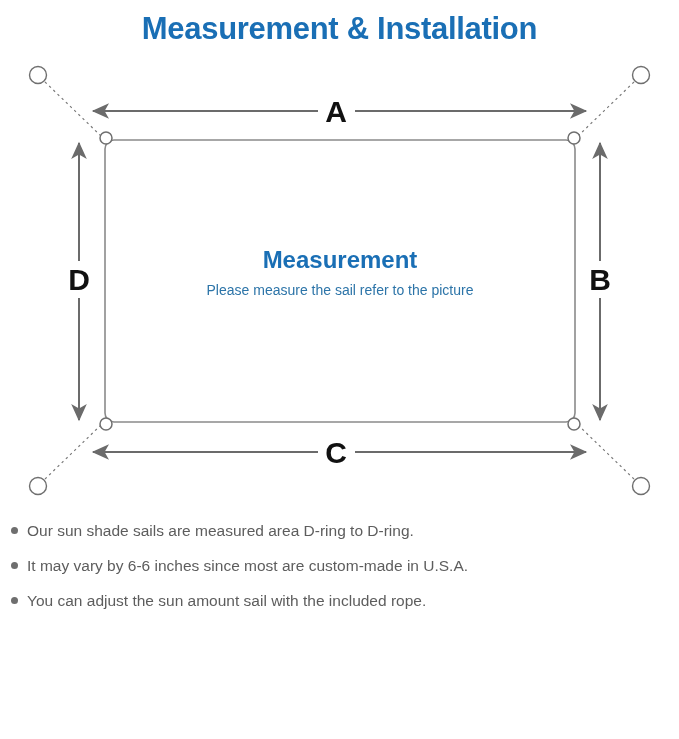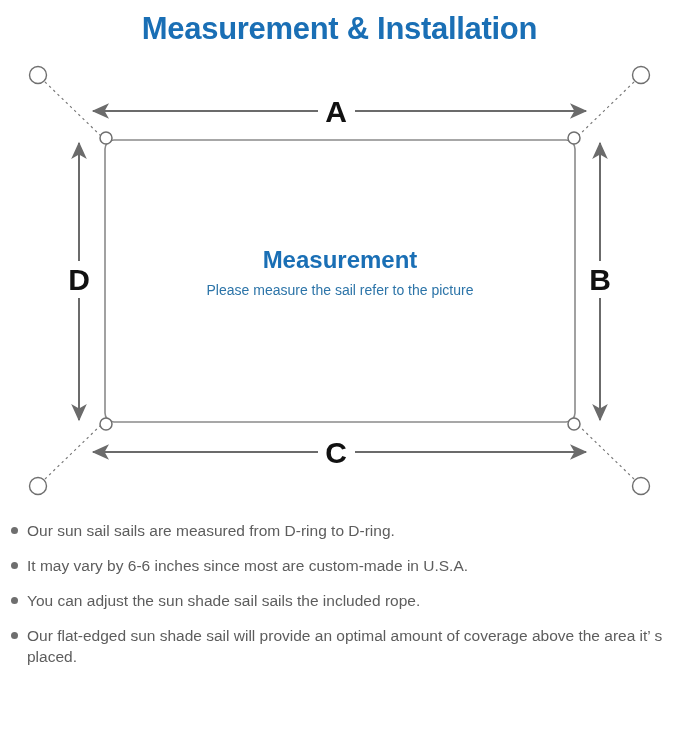--- a/index.html
+++ b/index.html
@@ -152,27 +152,23 @@
 
     <text class="center-title" x="340" y="222" text-anchor="middle">Measurement</text>
     <text class="center-sub" x="340" y="249" text-anchor="middle">Please measure the sail refer to the picture</text>
 
   </svg>
 </div>
 
 <div id="notes">
   <div class="note-row">
     <span class="bullet"></span>
-    <span>Our sun sail sails are measured from D-ring to D-ring.</span>
+    <span>Our sun shade sails are measured area D-ring to D-ring.</span>
   </div>
   <div class="note-row">
     <span class="bullet"></span>
     <span>It may vary by 6-6 inches since most are custom-made in U.S.A.</span>
   </div>
   <div class="note-row">
     <span class="bullet"></span>
-    <span>You can adjust the sun shade sail sails the included rope.</span>
-  </div>
-  <div class="note-row">
-    <span class="bullet"></span>
-    <span>Our flat-edged sun shade sail will provide an optimal amount of coverage above the area it’ s placed.</span>
+    <span>You can adjust the sun amount sail with the included rope.</span>
   </div>
 </div>
 
 </body></html>

